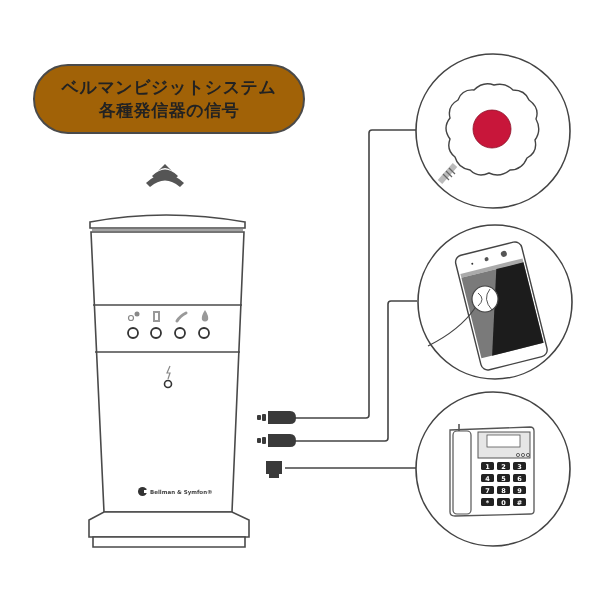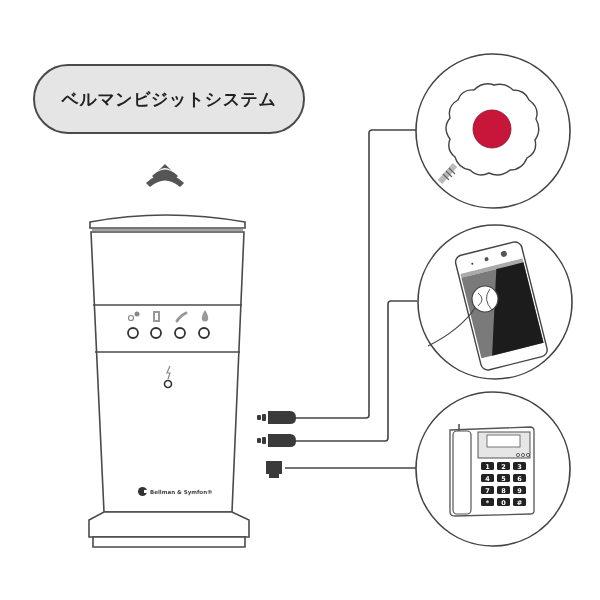--- a/index.html
+++ b/index.html
@@ -2,36 +2,37 @@
 <html><head>
 <meta charset="utf-8">
 <style>
   html, body { margin: 0; padding: 0; background: #ffffff; }
   body { width: 600px; height: 600px; position: relative; overflow: hidden; font-family: "DejaVu Sans", sans-serif; }
   .stage { position: absolute; left: 0; top: 0; width: 600px; height: 600px; }
   .title-pill {
     position: absolute; left: 33px; top: 64px; width: 272px; height: 70px;
     border: 2px solid #4a4a4a; border-radius: 36px; box-sizing: border-box;
     display: flex; flex-direction: column; align-items: center; justify-content: center;
-    background: #e5e5e5;
+    background: #a16207;
   }
   .title-line { font-size: 17px; font-weight: bold; color: #222; line-height: 23px; letter-spacing: 0.5px; white-space: nowrap; }
   .brand { position: absolute; left: 138px; top: 487px; display: flex; align-items: center; gap: 3px; }
   .brand-logo { width: 9px; height: 9px; border-radius: 50%; background: #333; position: relative; }
   .brand-logo::after { content: ""; position: absolute; right: -1px; top: 3px; width: 4px; height: 3px; background: #fff; }
   .brand-text { font-size: 5.5px; font-weight: bold; color: #444; white-space: nowrap; }
   svg text { font-family: "DejaVu Sans", sans-serif; }
 </style>
 </head>
 <body>
 
 <div class="stage">
 
   <div class="title-pill">
     <div class="title-line">ベルマンビジットシステム</div>
+    <div class="title-line">各種発信器の信号</div>
   </div>
 
   <svg width="600" height="600" viewBox="0 0 600 600" style="position:absolute;left:0;top:0;">
 
     <g fill="#555">
       <path d="M165,164 L158,171 Q165,165 172,171 Z"></path>
       <path d="M152,176 Q165,163 178,176 L174,180 Q165,172 156,180 Z"></path>
       <path d="M146,183 Q165,165 184,183 L180,187 Q165,174 150,187 Z"></path>
     </g>
 

